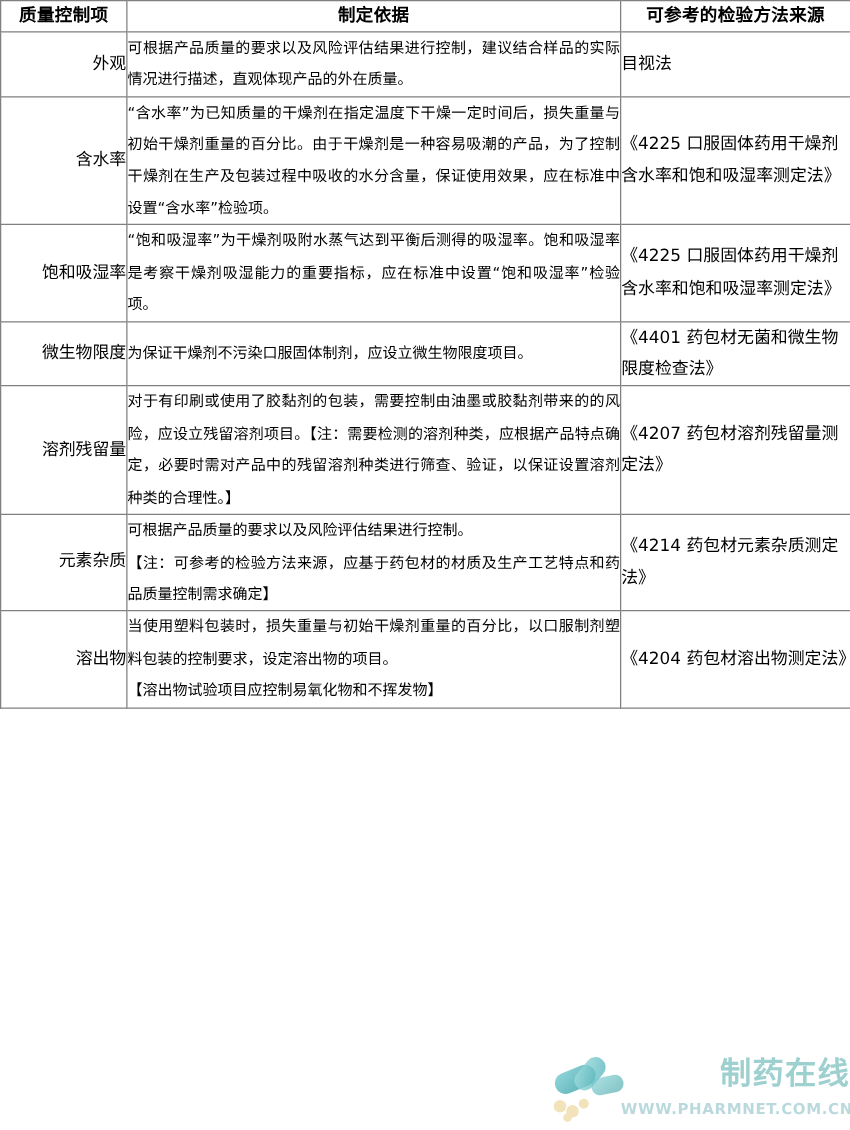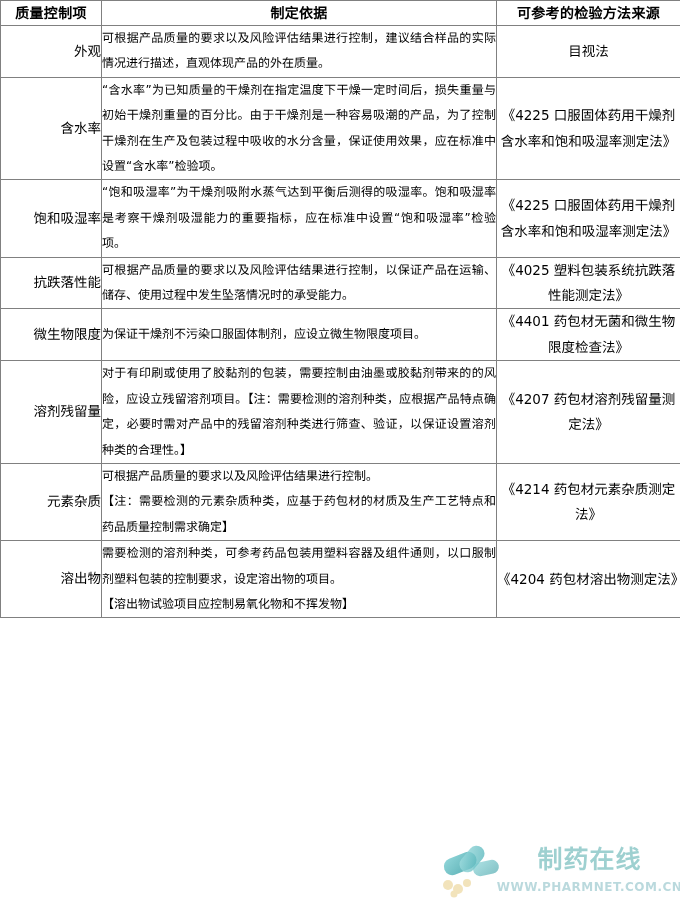--- a/index.html
+++ b/index.html
@@ -75,21 +75,20 @@
     margin-top: 43px;
   }
   td.cell-basis .para {
     margin: 0;
     text-align: justify;
     text-justify: inter-ideograph;
   }
 
   
   td.cell-source {
-    text-align: center;
     font-size: 13.5px;
     line-height: 25.4px;
     padding: 3px 6px;
   }
   td.cell-source .src {
     margin: 0;
   }
 
   
   .watermark {
@@ -100,21 +99,21 @@
     height: 59px;
     z-index: 5;
     pointer-events: none;
   }
   .watermark svg { display: block; }
   .wm-text {
     position: absolute;
     left: 62px;
     top: 2px;
     width: 181px;
-    text-align: center;
+    text-align: right;
     font-family: Liberation Sans, sans-serif;
     font-size: 25px;
     font-weight: bold;
     color: rgba(40, 150, 150, 0.45);
     letter-spacing: 1px;
     line-height: 1;
     white-space: nowrap;
   }
   .wm-url {
     position: absolute;
@@ -171,29 +170,20 @@
         <tr>
           <td class="cell-item">饱和吸湿率</td>
           <td class="cell-basis">
             <div class="para">“饱和吸湿率”为干燥剂吸附水蒸气达到平衡后测得的吸湿率。饱和吸湿率是考察干燥剂吸湿能力的重要指标，应在标准中设置“饱和吸湿率”检验项。</div>
           </td>
           <td class="cell-source">
             <div class="src">《4225 口服固体药用干燥剂含水率和饱和吸湿率测定法》</div>
           </td>
         </tr>
         <tr>
-          <td class="cell-item">抗跌落性能</td>
-          <td class="cell-basis">
-            <div class="para">可根据产品质量的要求以及风险评估结果进行控制，以保证产品在运输、储存、使用过程中发生坠落情况时的承受能力。</div>
-          </td>
-          <td class="cell-source">
-            <div class="src">《4025 塑料包装系统抗跌落性能测定法》</div>
-          </td>
-        </tr>
-        <tr>
           <td class="cell-item">微生物限度</td>
           <td class="cell-basis">
             <div class="para">为保证干燥剂不污染口服固体制剂，应设立微生物限度项目。</div>
           </td>
           <td class="cell-source">
             <div class="src">《4401 药包材无菌和微生物限度检查法》</div>
           </td>
         </tr>
         <tr>
           <td class="cell-item">溶剂残留量</td>
@@ -201,30 +191,30 @@
             <div class="para">对于有印刷或使用了胶黏剂的包装，需要控制由油墨或胶黏剂带来的的风险，应设立残留溶剂项目。【注：需要检测的溶剂种类，应根据产品特点确定，必要时需对产品中的残留溶剂种类进行筛查、验证，以保证设置溶剂种类的合理性。】</div>
           </td>
           <td class="cell-source">
             <div class="src">《4207 药包材溶剂残留量测定法》</div>
           </td>
         </tr>
         <tr>
           <td class="cell-item">元素杂质</td>
           <td class="cell-basis">
             <div class="para">可根据产品质量的要求以及风险评估结果进行控制。</div>
-            <div class="para">【注：需要检测的元素杂质种类，应基于药包材的材质及生产工艺特点和药品质量控制需求确定】</div>
+            <div class="para">【注：可参考的检验方法来源，应基于药包材的材质及生产工艺特点和药品质量控制需求确定】</div>
           </td>
           <td class="cell-source">
             <div class="src">《4214 药包材元素杂质测定法》</div>
           </td>
         </tr>
         <tr>
           <td class="cell-item">溶出物</td>
           <td class="cell-basis">
-            <div class="para">需要检测的溶剂种类，可参考药品包装用塑料容器及组件通则，以口服制剂塑料包装的控制要求，设定溶出物的项目。</div>
+            <div class="para">当使用塑料包装时，损失重量与初始干燥剂重量的百分比，以口服制剂塑料包装的控制要求，设定溶出物的项目。</div>
             <div class="para">【溶出物试验项目应控制易氧化物和不挥发物】</div>
           </td>
           <td class="cell-source">
             <div class="src">《4204 药包材溶出物测定法》</div>
           </td>
         </tr>
       </tbody>
   </table>
 
   <div class="watermark">

